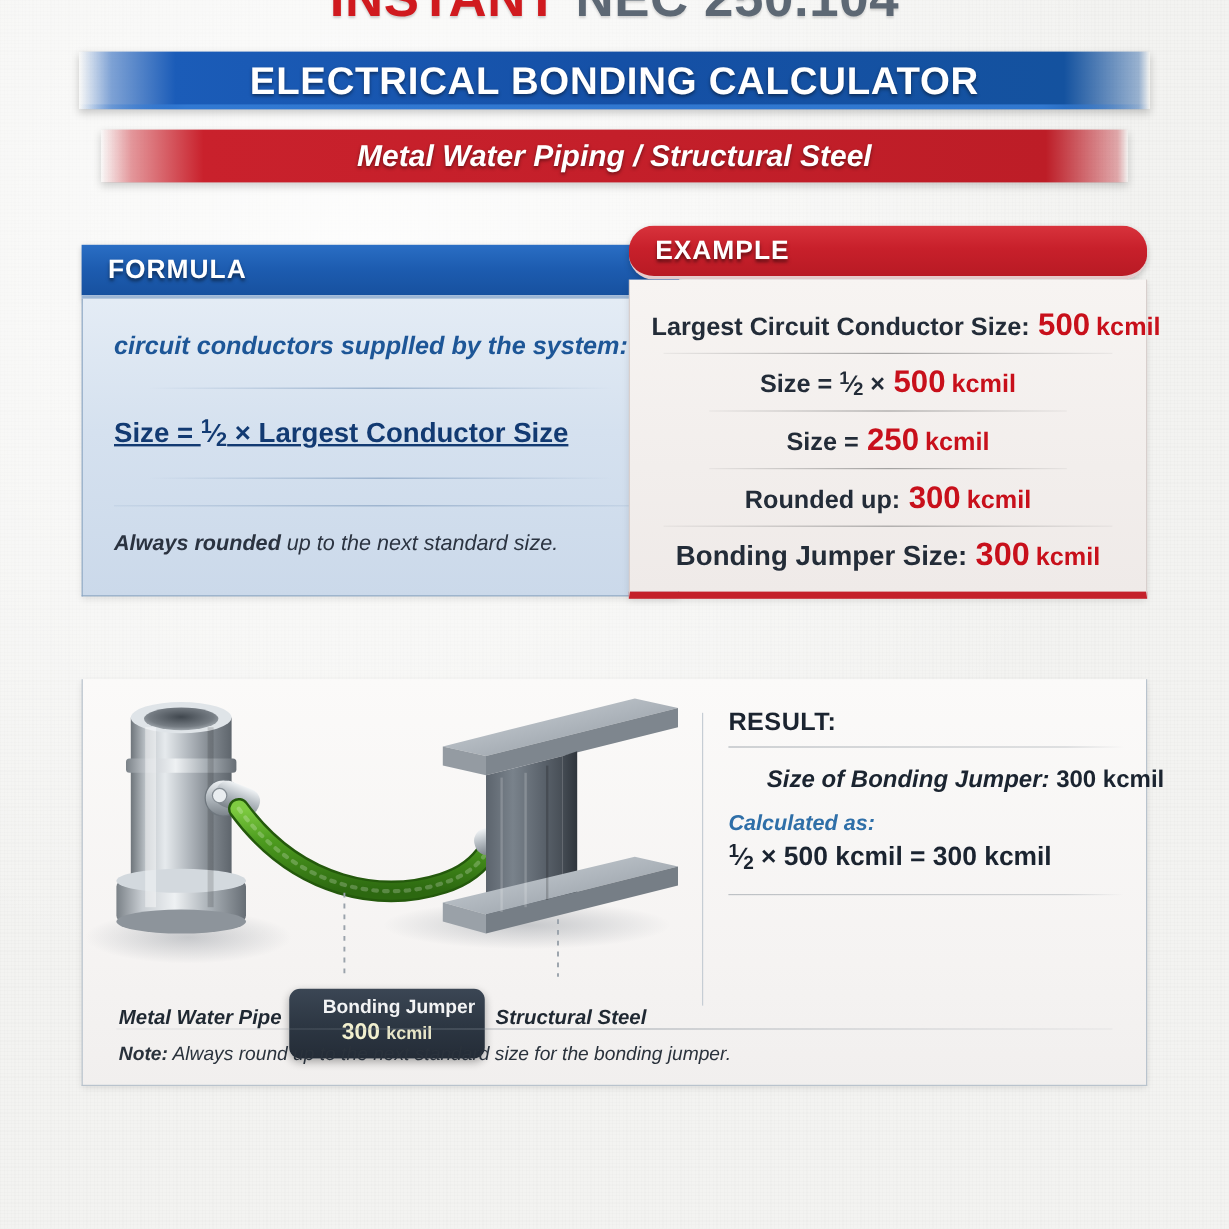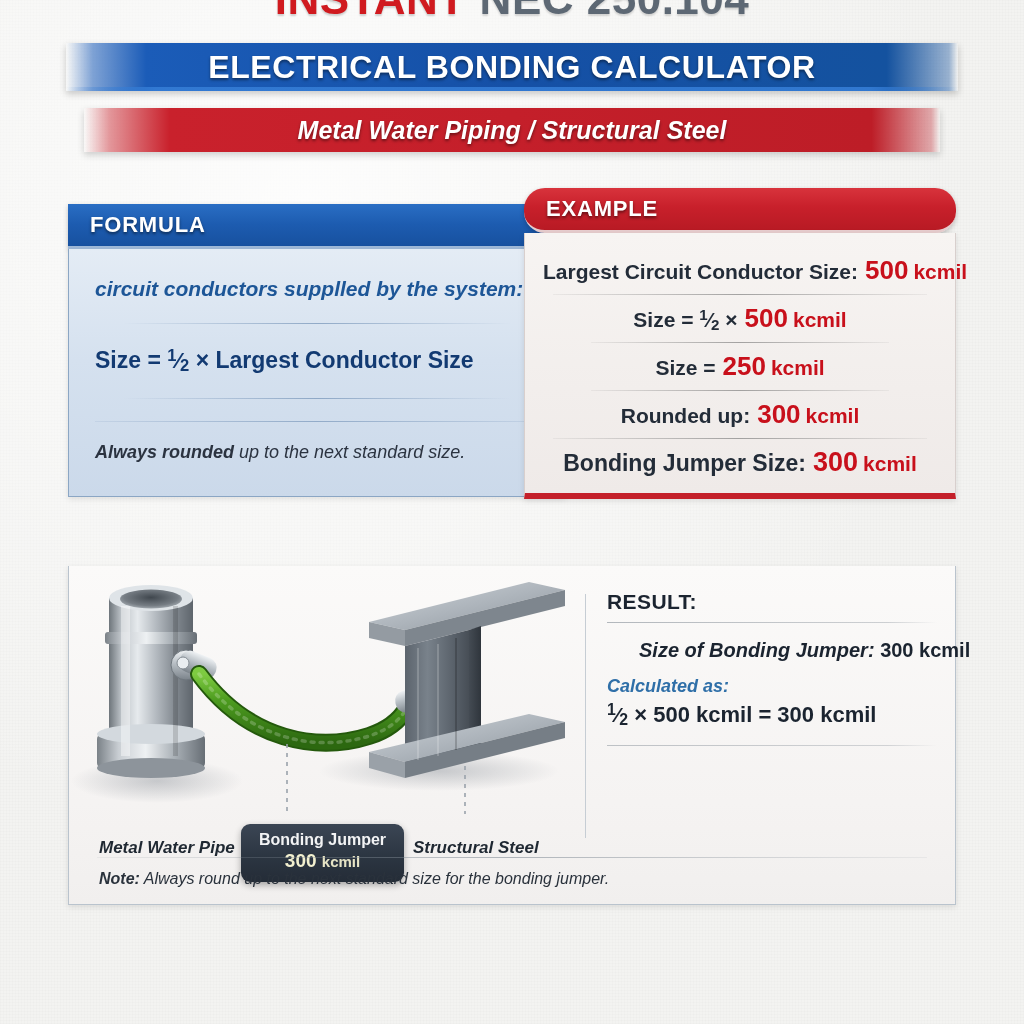--- a/index.html
+++ b/index.html
@@ -73,21 +73,21 @@
   .formula-body{
     background:linear-gradient(180deg,#e4ecf5 0%,#d5e1ef 45%,#cbd9ea 100%);
     border:1px solid #8ba6c4;border-top:none;
     padding:26px 26px 22px 26px;height:248px;box-sizing:border-box;
     box-shadow:0 2px 6px rgba(0,0,0,.10);
   }
   .f-line1{font-size:23px;font-weight:bold;color:#123a72;line-height:1.28;}
   .f-line2{font-size:21px;font-style:italic;font-weight:bold;color:#1d5697;margin-top:2px;}
   .f-rule{height:1px;background:linear-gradient(90deg,rgba(120,150,185,0),rgba(120,150,185,.75),rgba(120,150,185,0));margin:22px 28px;}
   .f-rule.wide{margin:20px 0;background:linear-gradient(90deg,rgba(120,150,185,.15),rgba(120,150,185,.7),rgba(120,150,185,.15));}
-  .f-line3{font-size:23px;font-weight:bold;color:#123a72;}
+  .f-line3{font-size:23px;font-weight:bold;color:#123a72;text-decoration:underline;}
   .f-note{font-size:18px;color:#2b3340;font-style:italic;}
   .f-note b{font-style:italic;}
 
   
   #example-card{left:524px;top:188px;width:432px;}
   .example-body{
     background:linear-gradient(180deg,#f7f4f2 0%,#f2eeec 60%,#efeae8 100%);
     border:1px solid #d8cfcd;border-top:none;border-bottom:6px solid #c4202a;
     padding:16px 18px 4px 18px;height:266px;box-sizing:border-box;
     box-shadow:0 2px 6px rgba(0,0,0,.10);
@@ -118,21 +118,21 @@
 
   .lbl{position:absolute;font-size:17px;font-weight:bold;font-style:italic;color:#1f2832;white-space:nowrap;}
   #lbl-pipe{left:30px;top:272px;}
   #lbl-steel{left:344px;top:272px;}
   .jumper-chip{
     position:absolute;left:172px;top:258px;width:147px;
     background:linear-gradient(180deg,#3b4654 0%,#2c3642 55%,#242c37 100%);
     border-radius:9px;padding:7px 8px 9px;text-align:center;
     box-shadow:0 3px 7px rgba(0,0,0,.32);
   }
-  .jumper-chip .jt{font-size:16px;font-weight:bold;color:#f2f3f4;display:block;line-height:1.15;}
+  .jumper-chip .jt{font-size:16px;font-weight:bold;color:#f2f3f4;display:block;line-height:1.15;text-align:right;}
   .jumper-chip .jv{font-size:19px;font-weight:bold;color:#f2f0cf;display:block;line-height:1.2;margin-top:1px;}
   .jumper-chip .ju{font-size:15px;font-weight:bold;color:#e6e4c6;}
 
   
   .result{position:absolute;left:538px;top:24px;width:330px;}
   .res-title{font-size:21px;font-weight:bold;color:#1b2430;letter-spacing:.4px;}
   .res-rule{height:1px;background:linear-gradient(90deg,rgba(120,130,140,.55),rgba(120,130,140,.35) 85%,rgba(120,130,140,0));margin:8px 0 16px;}
   .res-line{font-size:20px;font-style:italic;font-weight:bold;color:#1b2430;white-space:nowrap;margin-left:32px;}
   .res-line .plain{font-style:normal;}
   .res-sub{font-size:18px;font-style:italic;font-weight:bold;color:#2f6fa8;margin-top:14px;}

